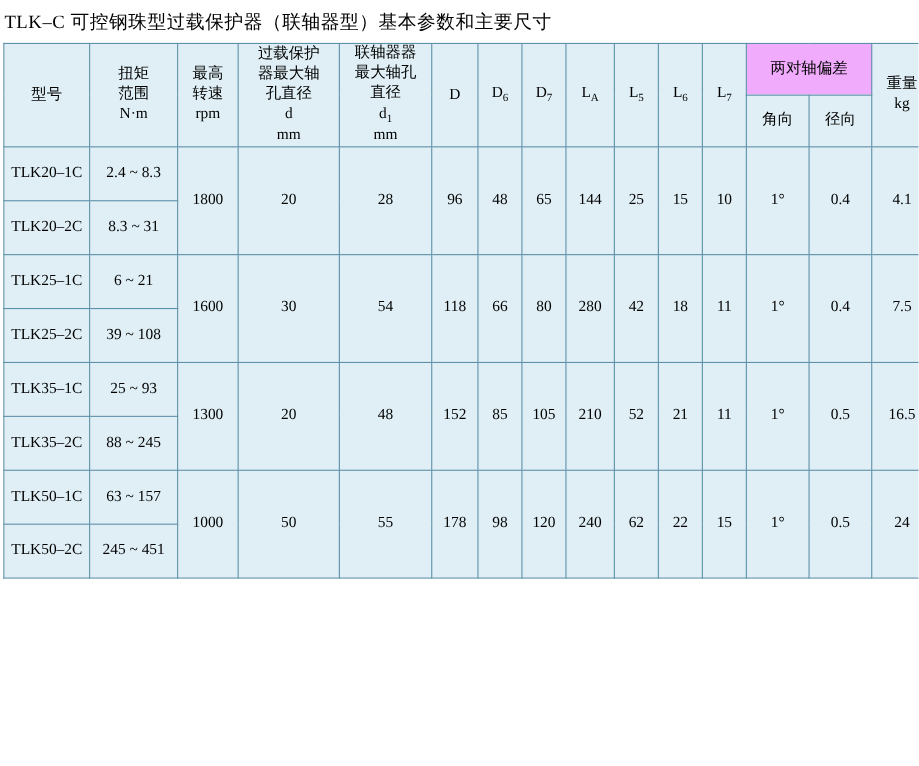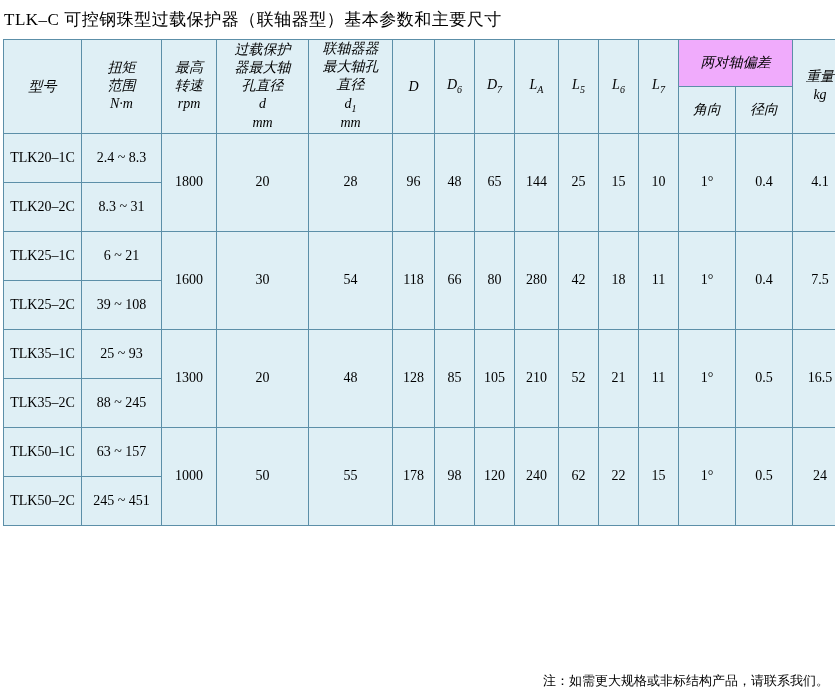--- a/index.html
+++ b/index.html
@@ -40,21 +40,20 @@
     text-align: center;
     vertical-align: middle;
     font-size: 14px;
     font-weight: normal;
     padding: 0;
   }
   thead td {
     background: #dfeff5;
     line-height: 1.25;
     padding: 4px 2px;
-    font-style: italic;
   }
   tbody td {
     background: #dfeff5;
     height: 48px;
   }
   td.model {
     font-size: 13.5px;
     text-align: left;
     padding-left: 6px;
   }
@@ -212,21 +211,21 @@
         <td class="model">TLK25–2C</td>
         <td class="torque">39 ~ 108</td>
       </tr>
 
       <tr>
         <td class="model">TLK35–1C</td>
         <td class="torque">25 ~ 93</td>
         <td rowspan="2">1300</td>
         <td rowspan="2">20</td>
         <td rowspan="2">48</td>
-        <td rowspan="2">128</td>
+        <td rowspan="2">152</td>
         <td rowspan="2">85</td>
         <td rowspan="2">105</td>
         <td rowspan="2">210</td>
         <td rowspan="2">52</td>
         <td rowspan="2">21</td>
         <td rowspan="2">11</td>
         <td rowspan="2">1°</td>
         <td rowspan="2">0.5</td>
         <td rowspan="2">16.5</td>
       </tr>
@@ -253,15 +252,14 @@
         <td rowspan="2">24</td>
       </tr>
       <tr>
         <td class="model">TLK50–2C</td>
         <td class="torque">245 ~ 451</td>
       </tr>
 
     </tbody>
   </table>
 
-  <div class="note">注：如需更大规格或非标结构产品，请联系我们。</div>
 
 </div>
 
 </body></html>

